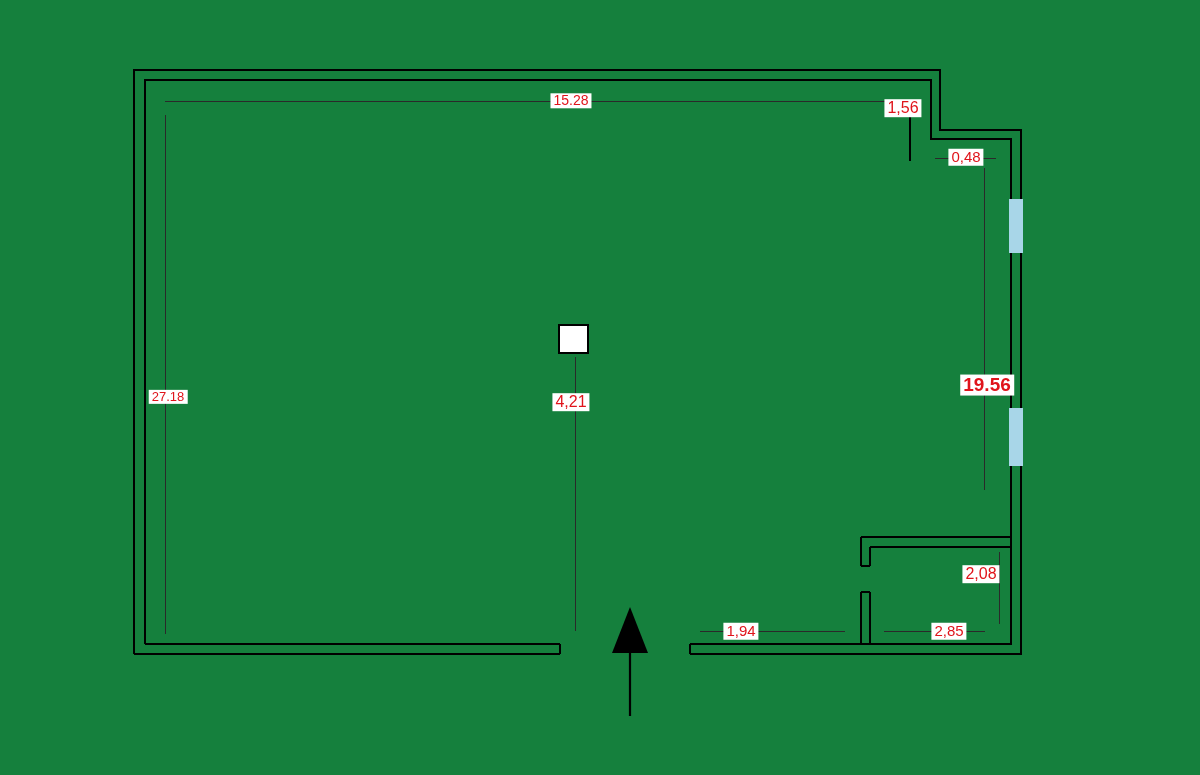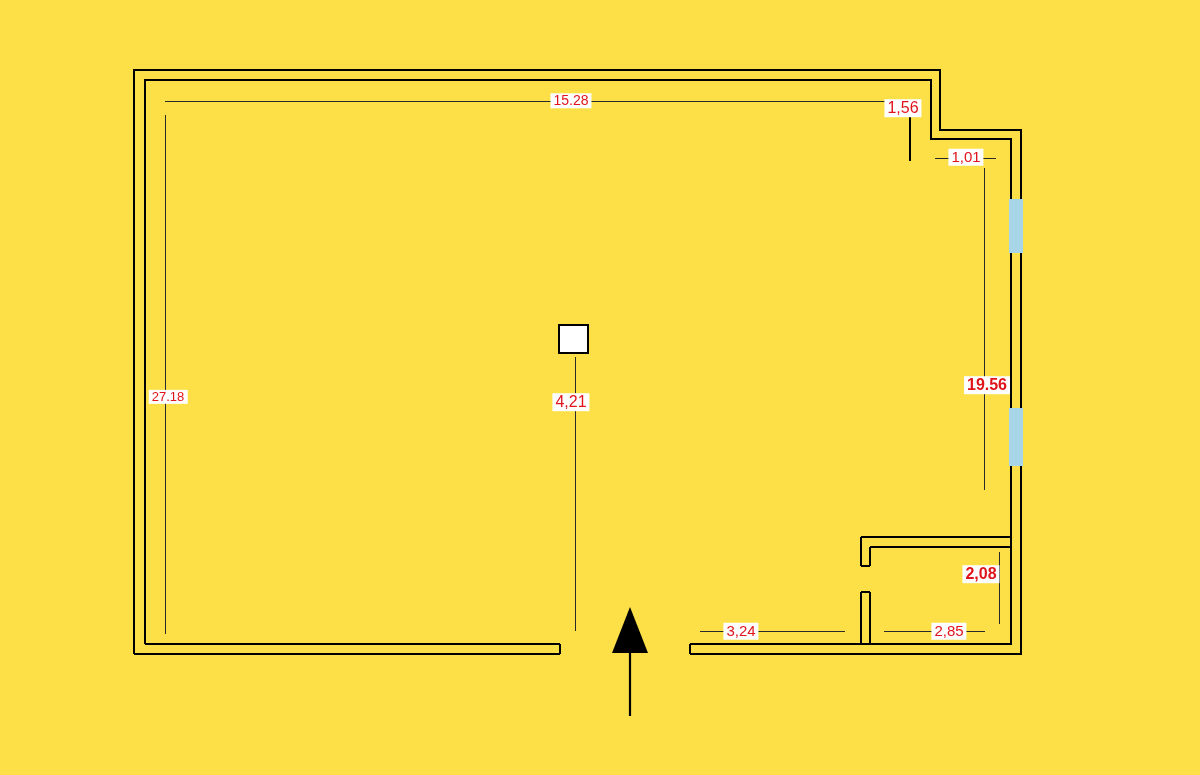--- a/index.html
+++ b/index.html
@@ -1,20 +1,20 @@
 <!DOCTYPE html>
 <html style="--dimension-text: #e0141b; --window-fill: #a8d6e8; --wall: #000000;"><head>
 <meta charset="utf-8">
 <style>
   html, body { margin: 0; padding: 0; background: #ffffff; }
   .canvas {
     position: relative;
     width: 1200px;
     height: 775px;
-    background: #fde047;
+    background: #15803d;
     font-family: "Liberation Sans", sans-serif;
     overflow: hidden;
   }
   .plan-svg { position: absolute; left: 0; top: 0; }
   .wall { stroke: #000000; fill: none; shape-rendering: crispEdges; }
   .wall-outer { stroke-width: 2px; }
   .wall-inner { stroke-width: 1.8px; }
   .stub { stroke: #000000; stroke-width: 1.5px; fill: none; shape-rendering: crispEdges; }
   .dimline { stroke: #2a2a2a; stroke-width: 1px; fill: none; shape-rendering: crispEdges; }
   .window-rect { fill: var(--window-fill, #a8d6e8); stroke: none; }
@@ -27,21 +27,21 @@
     color: var(--dimension-text, #e0141b);
     background: #ffffff;
     padding: 0 3px;
     font-size: 15px;
     line-height: 1.1;
     white-space: nowrap;
   }
   .dim.sz14 { font-size: 14px; }
   .dim.sz16 { font-size: 16px; }
   .dim.small { font-size: 13px; }
-  .dim.bold { font-size: 16px; font-weight: bold; }
+  .dim.bold { font-size: 19px; font-weight: bold; }
 </style>
 </head>
 <body>
 
 <div class="canvas">
 
   <svg class="plan-svg" width="1200" height="775" viewBox="0 0 1200 775">
 
     <g>
       <path class="wall wall-outer" d="M134,654 L134,70 L940,70 L940,130 L1021,130 L1021,654 L690,654 M560,654 L134,654"></path>
@@ -80,27 +80,27 @@
     <g>
       <line class="north-line" x1="630" y1="652" x2="630" y2="716"></line>
       <polygon class="north-head" points="630,607 612,653 648,653"></polygon>
     </g>
   </svg>
 
   <span class="dim sz14" style="left:571px; top:101px;">15.28</span>
 
   <span class="dim sz16" style="left:903px; top:108px;">1,56</span>
 
-  <span class="dim" style="left:966px; top:157px;">1,01</span>
+  <span class="dim" style="left:966px; top:157px;">0,48</span>
 
   <span class="dim small" style="left:168px; top:397px;">27.18</span>
 
   <span class="dim sz16" style="left:571px; top:402px;">4,21</span>
 
   <span class="dim bold" style="left:987px; top:385px;">19.56</span>
 
-  <span class="dim sz16" style="left:981px; top:574px;font-weight:bold;">2,08</span>
+  <span class="dim sz16" style="left:981px; top:574px;">2,08</span>
 
-  <span class="dim" style="left:741px; top:631px;">3,24</span>
+  <span class="dim" style="left:741px; top:631px;">1,94</span>
 
   <span class="dim" style="left:921px; top:631px;margin-left:28px;">2,85</span>
 
 </div>
 
 </body></html>

